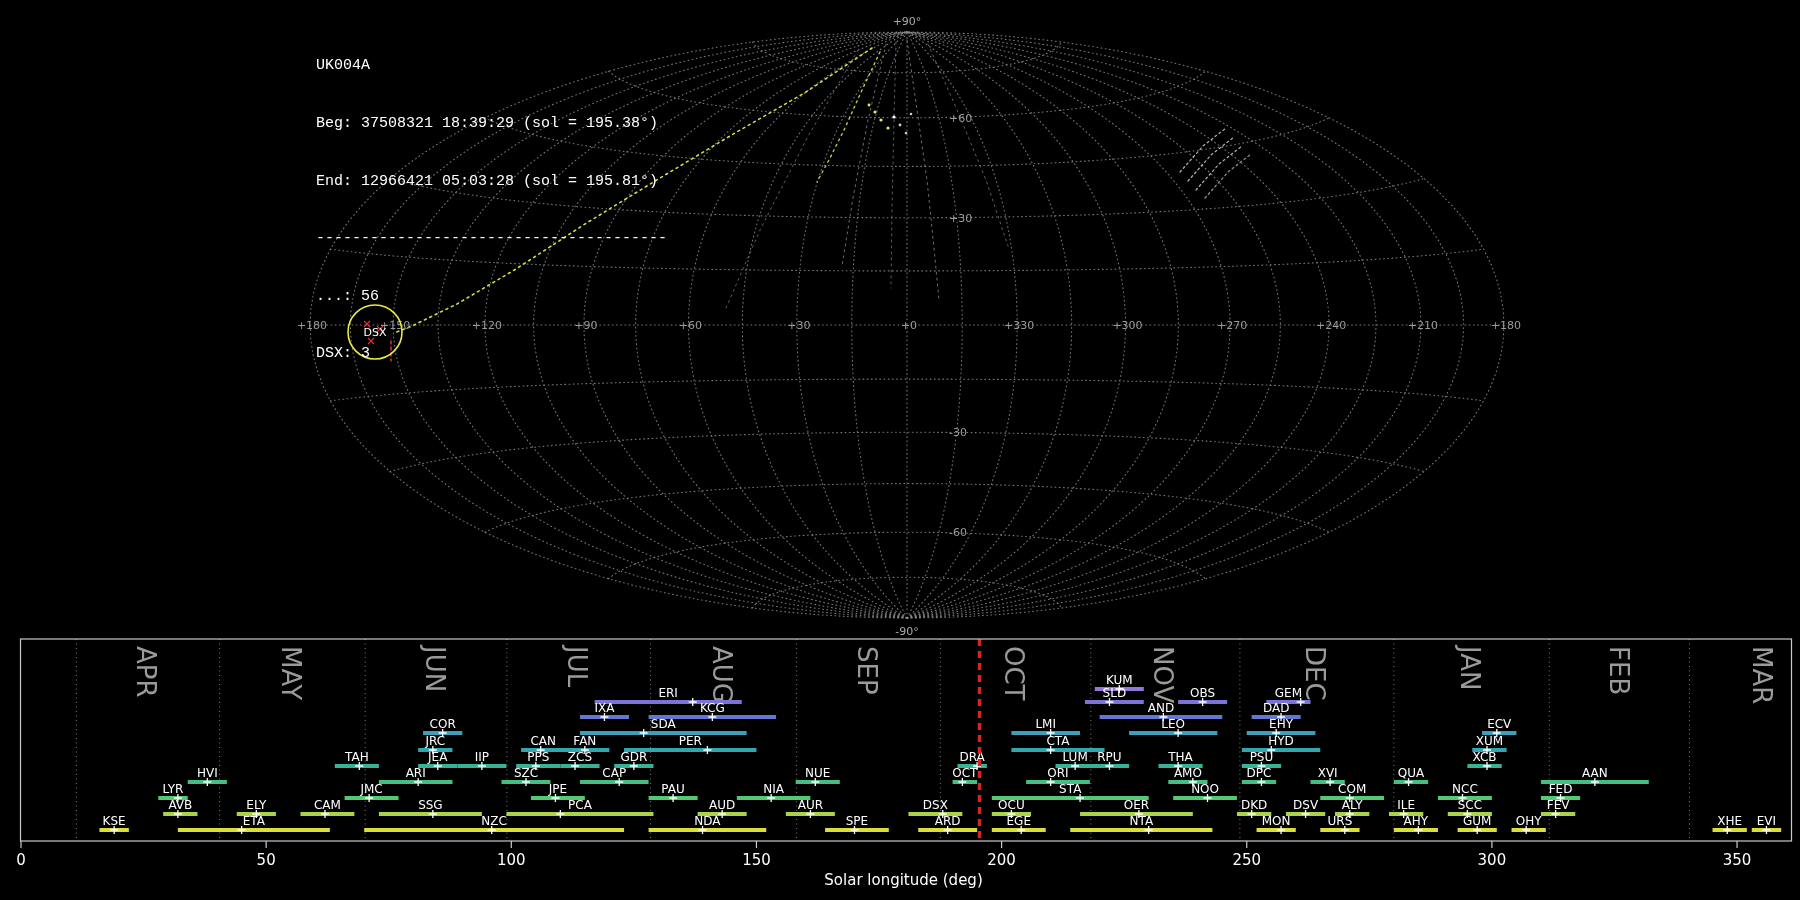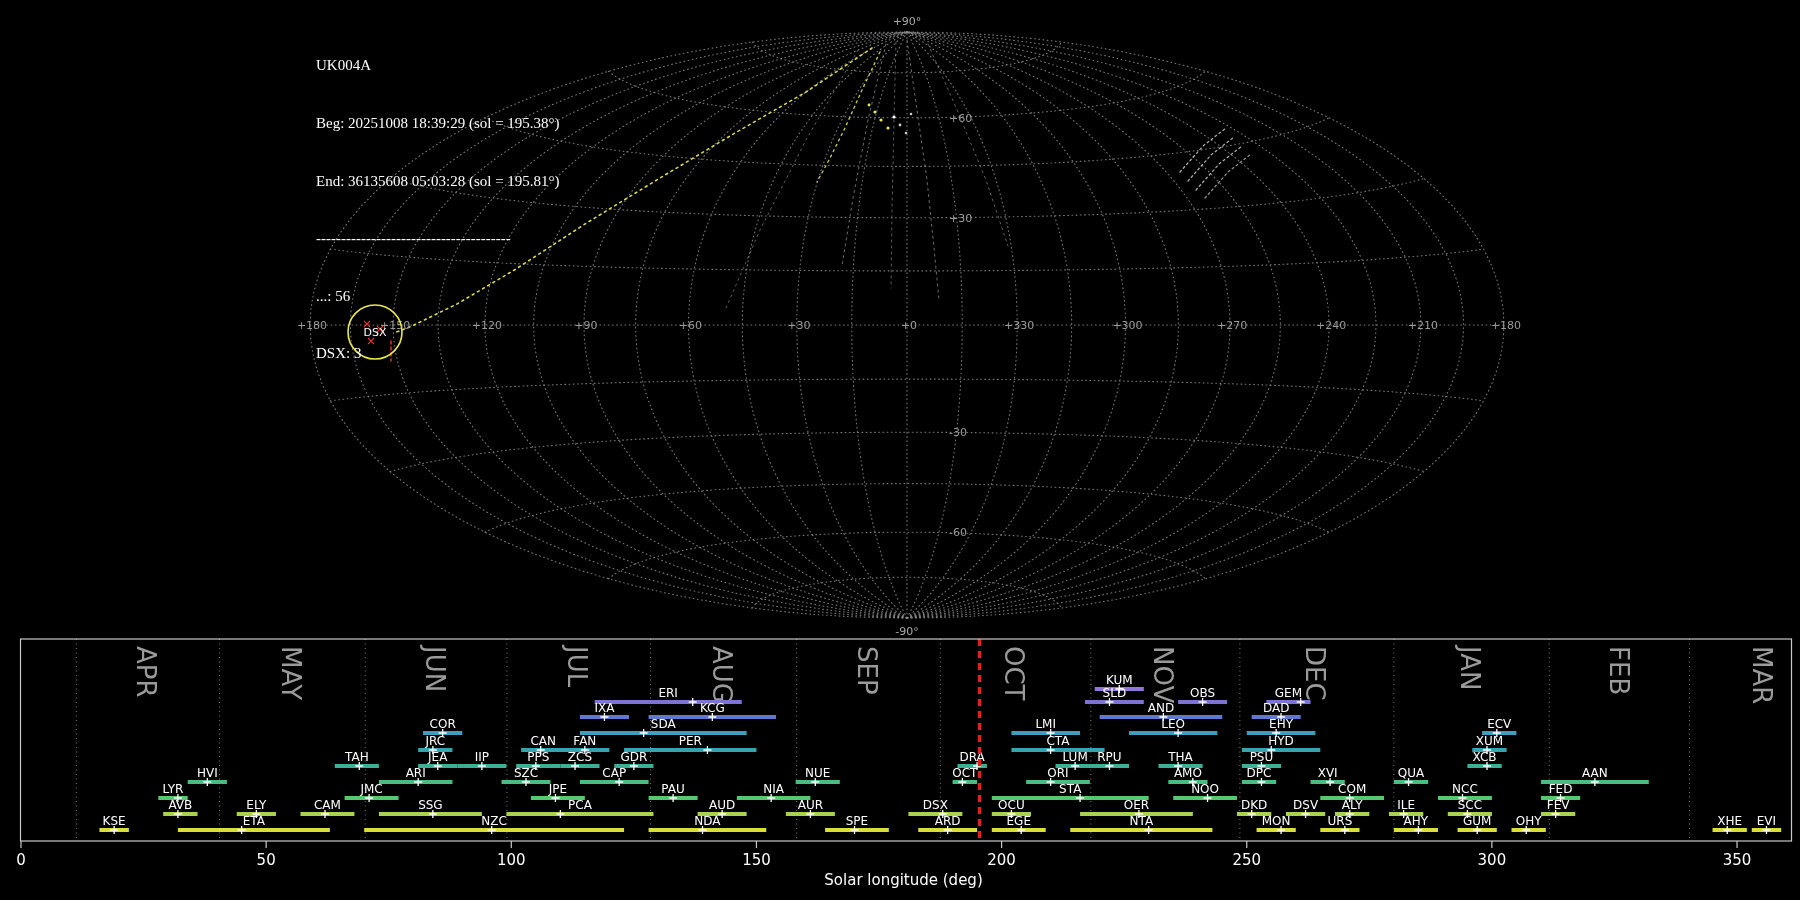--- a/index.html
+++ b/index.html
@@ -1,18 +1,18 @@
 <!DOCTYPE html>
 <html><head>
 <meta charset="utf-8">
 <style>
   html,body{margin:0;padding:0;background:#000;}
   .screen{position:relative;width:1800px;height:900px;background:#000;overflow:hidden;font-family:"DejaVu Sans","Liberation Sans",sans-serif;}
   #scene{position:absolute;left:0;top:0;}
-  .info{position:absolute;left:316px;top:18px;color:#fff;font-family:Liberation Serif, serif;font-size:15px;line-height:1.28;white-space:pre;}
+  .info{position:absolute;left:316px;top:18px;color:#fff;font-family:Liberation Mono, monospace;font-size:15px;line-height:1.28;white-space:pre;}
   #scene text{font-family:"DejaVu Sans","Liberation Sans",sans-serif;}
 </style>
 </head>
 <body>
 
 <div class="screen">
   <svg id="scene" width="1800" height="900" viewBox="0 0 1800 900">
       <polyline fill="none" stroke="#8a8a8a" stroke-width="1.1" stroke-dasharray="0.8 3.4" stroke-linecap="round" opacity="0.85" points="907,618 875.7554341229625,617.5984536830902 844.5965074292109,616.3949153429041 813.6086243709822,614.3926837943754 782.8767205817976,611.597247015005 752.4850300737951,608.016267102697 722.5168543581564,603.65955927448 693.0543341214557,598.5390649636802 664.1782240837473,592.6688190892821 635.9676716554906,586.0649115871918 608.5,578.7454433088405 581.8504960960288,570.7304764080093 556.0922043813935,562.0419793518596 531.2957265432469,552.7037667068925 507.52902800376165,542.7414338648765 484.8572516316311,532.1822868876584 463.34253918999565,521.0552676631455 443.0438610101884,509.39087457760235 424.01685435815637,497.22107892169464 406.31367093658184,484.57923725940293 389.98283394069006,471.5 375.0691050595443,458.0192164236872 361.61336178736724,444.17383642120944 349.65248538117055,430.001809216773 339.2192597717933,415.5419793518596 330.3422817054262,400.8339802150386 323.04588236191796,385.9181254096035 317.3500606647027,370.83529825678767 313.27042846514087,355.6268397374225 310.81816775151947,340.33443517918255 310,325 310.81816775151947,309.66556482081745 313.27042846514087,294.3731602625775 317.3500606647027,279.16470174321233 323.04588236191796,264.0818745903965 330.3422817054262,249.1660197849614 339.2192597717933,234.4580206481404 349.65248538117055,219.99819078322702 361.61336178736724,205.82616357879056 375.0691050595443,191.9807835763128 389.98283394069006,178.50000000000003 406.31367093658184,165.42076274059707 424.01685435815637,152.77892107830536 443.0438610101884,140.60912542239765 463.34253918999565,128.94473233685454 484.8572516316311,117.81771311234161 507.52902800376165,107.25856613512349 531.2957265432469,97.29623329310752 556.0922043813935,87.9580206481404 581.8504960960288,79.26952359199075 608.5,71.25455669115948 635.9676716554906,63.93508841280823 664.1782240837473,57.33118091071793 693.0543341214557,51.46093503631988 722.5168543581564,46.34044072552001 752.4850300737951,41.98373289730296 782.8767205817976,38.40275298499495 813.6086243709822,35.60731620562461 844.5965074292109,33.605084657095915 875.7554341229625,32.401546316909844 907,32"></polyline>
       <polyline fill="none" stroke="#8a8a8a" stroke-width="1.1" stroke-dasharray="0.8 3.4" stroke-linecap="round" opacity="0.85" points="907,618 876.1280028412598,616.6041438570128 845.5481729360467,614.4271753119092 815.3386785491243,611.4826483421591 785.5751918729235,607.7858227479951 756.3307920342054,603.3535572974115 727.6758851318646,598.2042055661444 699.6781397714984,592.3575149571502 672.4024365758933,585.8345292818448 645.910830183769,578.6574951917232 620.2625222982393,570.8497726642224 595.5138444080524,562.435749670896 571.7182488756655,553.4407610889627 548.9263071638236,543.8910118587297 527.1857140541398,533.8135043388488 506.5412967951838,523.2359697682473 487.0350282020328,512.186803707311 468.70604281273665,500.69500530081336 451.59065528859134,488.790120180529 435.7223803236271,476.50218680579246 421.13195340370385,463.86168602481655 407.84735182664764,450.89949362777094 395.8938154617155,437.64683565386133 385.2938667892703,424.13524620842554 376.06732981992093,410.3965275418786 368.23134754669377,396.462712139773 361.80039763428294,382.36602657189525 356.78630609640857,368.1388568478624 353.19825875614447,353.8137150268171 351.042810325195,339.4232068292995 350.3238909769492,325 351.042810325195,310.5767931707005 353.19825875614447,296.1862849731829 356.78630609640857,281.8611431521376 361.80039763428294,267.63397342810475 368.23134754669377,253.53728786022702 376.06732981992093,239.60347245812142 385.2938667892703,225.86475379157446 395.8938154617155,212.35316434613867 407.84735182664764,199.10050637222906 421.13195340370385,186.13831397518345 435.7223803236271,173.49781319420754 451.59065528859134,161.20987981947096 468.70604281273665,149.30499469918666 487.0350282020328,137.813196292689 506.5412967951838,126.76403023175277 527.1857140541398,116.18649566115116 548.9263071638236,106.10898814127026 571.7182488756655,96.55923891103728 595.5138444080524,87.56425032910394 620.2625222982393,79.15022733577763 645.910830183769,71.34250480827671 672.4024365758933,64.16547071815523 699.6781397714984,57.64248504284984 727.6758851318646,51.795794433855576 756.3307920342054,46.64644270258856 785.5751918729235,42.2141772520049 815.3386785491243,38.51735165784089 845.5481729360467,35.572824688090805 876.1280028412598,33.39585614298716 907,32"></polyline>
       <polyline fill="none" stroke="#8a8a8a" stroke-width="1.1" stroke-dasharray="0.8 3.4" stroke-linecap="round" opacity="0.85" points="907,618 877.0224152830739,615.6366591611462 847.5220427003899,612.5314399216388 818.5634143585487,608.7062895159645 790.2073395077101,604.1840135977668 762.5110233764585,598.9881460735917 735.5281945090088,593.1428328786697 709.3092374916754,586.6727288788891 683.9013284168435,579.6029070166554 659.3485708567297,571.9587787836681 635.6921305029958,563.7660250947245 612.9703669707627,555.0505366480724 591.2189615671869,545.8383628848302 570.4710400870816,536.1556686984813 550.7572899233303,526.0286980919809 532.106070970866,515.4837440317147 514.5435199627816,504.5471238020906 498.0936480088254,493.2451592200475 482.77843121324565,481.60416112377777 468.6178943336359,469.65041760334736 455.6301875079295,457.41018549184 443.83165612558724,444.90968468353776 433.23690395367,432.17509489008336 423.8588496510281,419.2325544862853 415.7087768161475,406.10816113407714 408.7963777179424,392.82797390608016 403.12979085543424,379.4180166592359 398.71563248308576,365.9042824341245 395.5590222246578,352.31273867692914 393.6636028808224,338.6693330986306 393.03155451520604,325 393.6636028808224,311.3306669013694 395.5590222246578,297.68726132307086 398.71563248308576,284.0957175658755 403.12979085543424,270.5819833407641 408.7963777179424,257.17202609391984 415.7087768161475,243.89183886592286 423.8588496510281,230.76744551371468 433.23690395367,217.82490510991664 443.83165612558724,205.09031531646224 455.6301875079295,192.58981450815998 468.6178943336359,180.34958239665266 482.77843121324565,168.39583887622226 498.0936480088254,156.7548407799525 514.5435199627816,145.45287619790938 532.106070970866,134.51625596828532 550.7572899233303,123.97130190801909 570.4710400870816,113.84433130151865 591.2189615671869,104.16163711516981 612.9703669707627,94.94946335192765 635.6921305029958,86.2339749052756 659.3485708567297,78.04122121633196 683.9013284168435,70.3970929833446 709.3092374916754,63.327271121110925 735.5281945090088,56.85716712133035 762.5110233764585,51.01185392640832 790.2073395077101,45.815986402233136 818.5634143585487,41.293710484035444 847.5220427003899,37.468560078361236 877.0224152830739,34.36334083885379 907,32"></polyline>
@@ -393,19 +393,19 @@
       <line x1="1246.75" y1="841" x2="1246.75" y2="848" stroke="#cccccc" stroke-width="1.2"></line>
       <text x="1246.75" y="865" fill="#ffffff" font-size="15" text-anchor="middle">250</text>
       <line x1="1491.8999999999999" y1="841" x2="1491.8999999999999" y2="848" stroke="#cccccc" stroke-width="1.2"></line>
       <text x="1491.8999999999999" y="865" fill="#ffffff" font-size="15" text-anchor="middle">300</text>
       <line x1="1737.05" y1="841" x2="1737.05" y2="848" stroke="#cccccc" stroke-width="1.2"></line>
       <text x="1737.05" y="865" fill="#ffffff" font-size="15" text-anchor="middle">350</text>
       <text x="903.54" y="885" fill="#ffffff" font-size="15" text-anchor="middle">Solar longitude (deg)</text>
     </svg>
   <div class="info">
     <div>UK004A</div>
-    <div>Beg: 20251008 18:39:29 (sol = 195.38°)</div>
-    <div>End: 36135608 05:03:28 (sol = 195.81°)</div>
+    <div>Beg: 37508321 18:39:29 (sol = 195.38°)</div>
+    <div>End: 12966421 05:03:28 (sol = 195.81°)</div>
     <div>---------------------------------------</div>
     <div>...: 56</div>
     <div>DSX: 3</div>
   </div>
 </div>
 
 </body></html>

